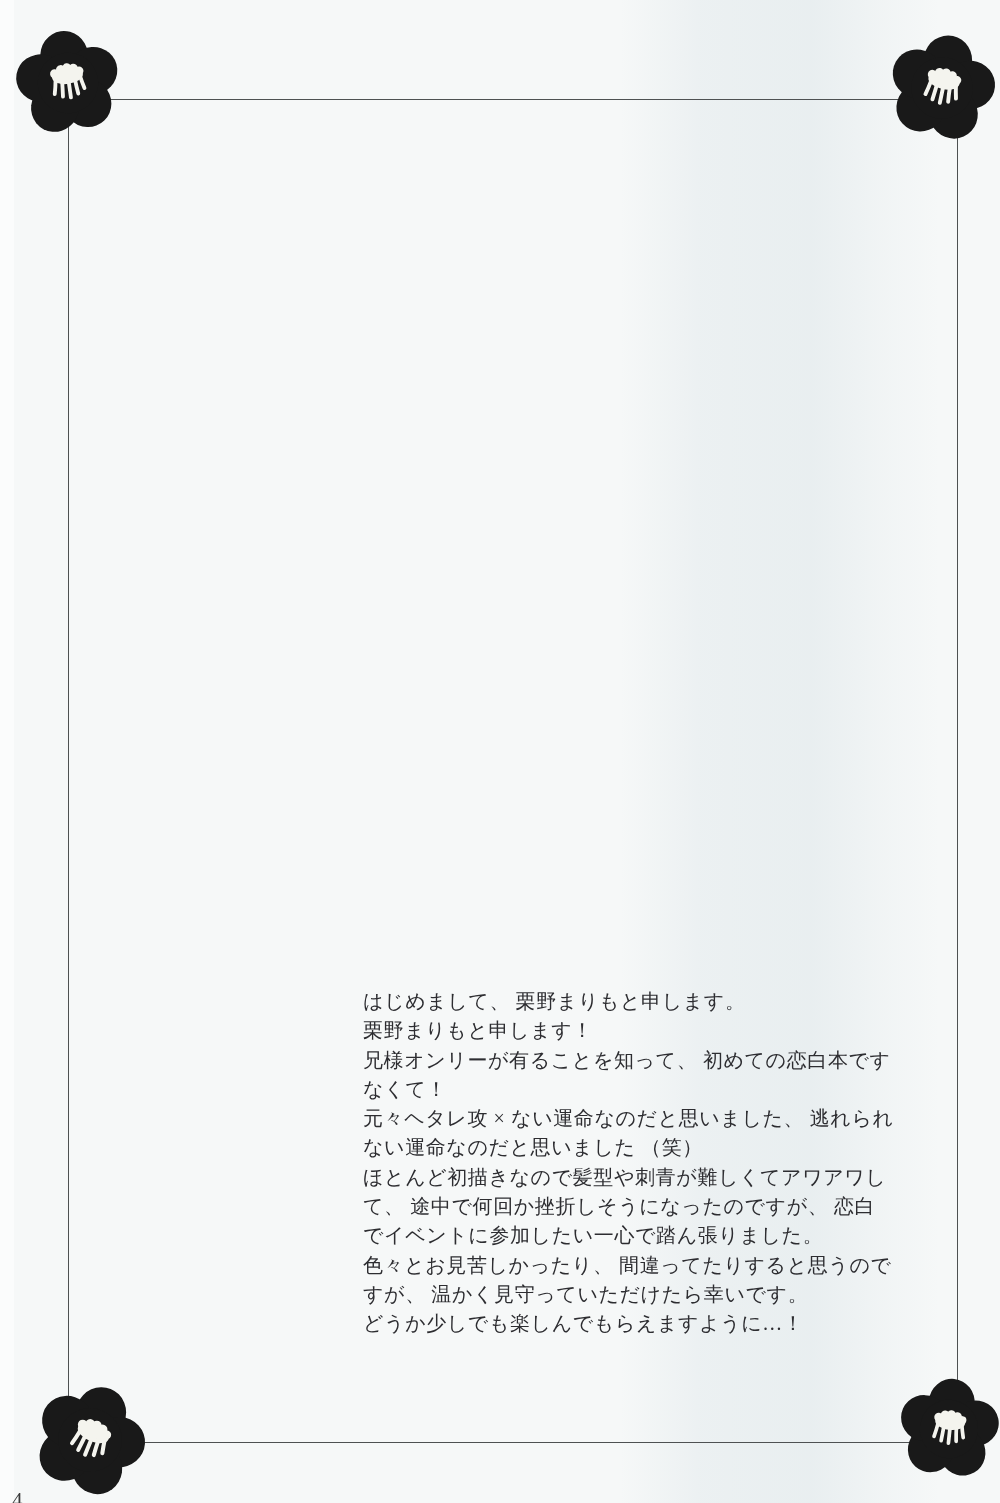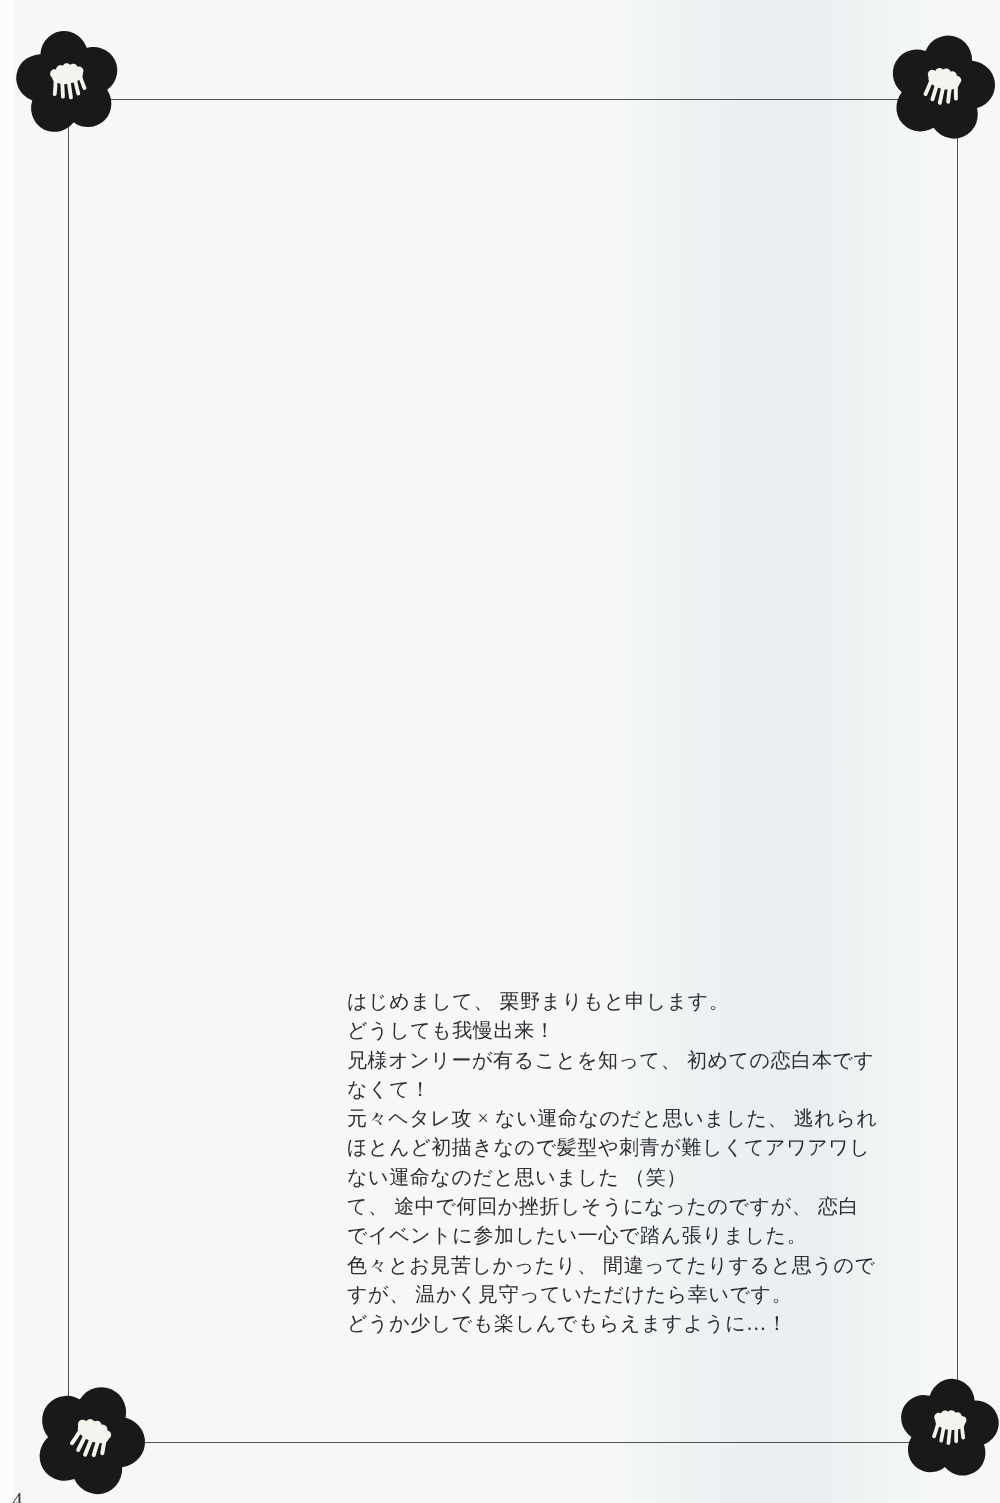--- a/index.html
+++ b/index.html
@@ -37,21 +37,21 @@
     border: 1px solid #4e5152;
     box-sizing: border-box;
   }
   .flower { position: absolute; }
   .flower.tl { left: 13px;  top: 28px;    width: 110px; height: 110px; transform: rotate(-8deg); }
   .flower.tr { left: 886px; top: 32px;    width: 112px; height: 112px; transform: rotate(12deg); }
   .flower.bl { left: 32px;  top: 1382px;  width: 116px; height: 116px; transform: rotate(22deg); }
   .flower.br { left: 896px; top: 1376px;  width: 106px; height: 106px; transform: rotate(6deg); }
   .afterword {
     position: absolute;
-    left: 347px; top: 987px;
+    left: 363px; top: 987px;
     width: 560px;
     font-size: 20px;
     line-height: 29.3px;
     letter-spacing: 0.6px;
     color: #2d2d31;
   }
   .tline { white-space: nowrap; }
   .page-number {
     position: absolute;
     left: 12px; top: 1488px;
@@ -103,26 +103,26 @@
     </svg>
   <svg class="flower bl" viewBox="0 0 120 120">
       <use href="#camellia"></use>
     </svg>
   <svg class="flower br" viewBox="0 0 120 120">
       <use href="#camellia"></use>
     </svg>
 
   <div class="afterword">
     <div class="tline">はじめまして、 栗野まりもと申します。</div>
-    <div class="tline">どうしても我慢出来！</div>
+    <div class="tline">栗野まりもと申します！</div>
     <div class="tline">兄様オンリーが有ることを知って、 初めての恋白本です</div>
     <div class="tline">なくて！</div>
     <div class="tline">元々ヘタレ攻 × ない運命なのだと思いました、 逃れられ</div>
+    <div class="tline">ない運命なのだと思いました （笑）</div>
     <div class="tline">ほとんど初描きなので髪型や刺青が難しくてアワアワし</div>
-    <div class="tline">ない運命なのだと思いました （笑）</div>
     <div class="tline">て、 途中で何回か挫折しそうになったのですが、 恋白</div>
     <div class="tline">でイベントに参加したい一心で踏ん張りました。</div>
     <div class="tline">色々とお見苦しかったり、 間違ってたりすると思うので</div>
     <div class="tline">すが、 温かく見守っていただけたら幸いです。</div>
     <div class="tline">どうか少しでも楽しんでもらえますように…！</div>
   </div>
 
   <div class="page-number">4</div>
 </div>
 

